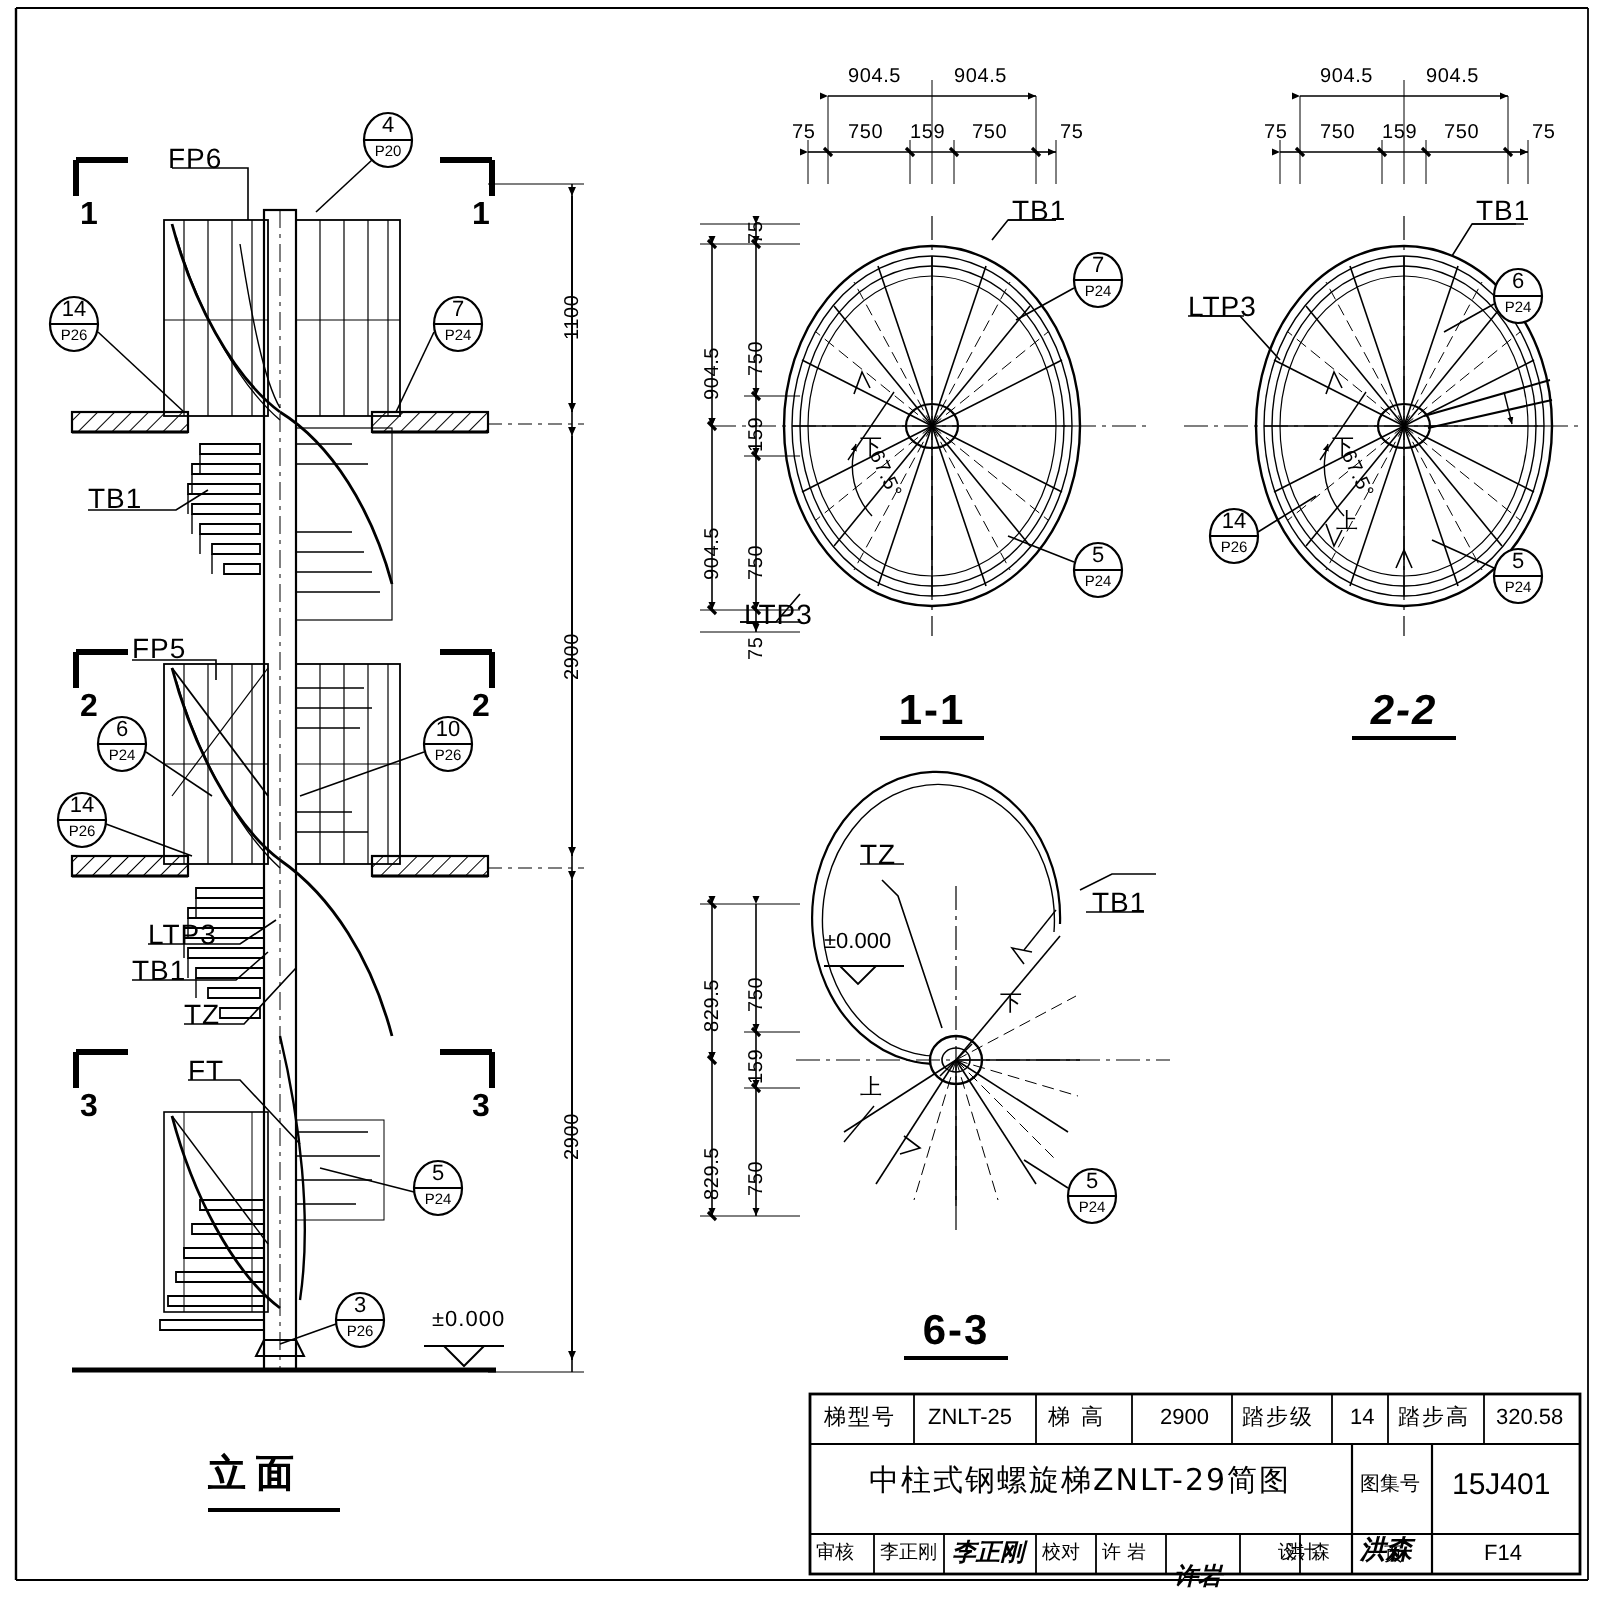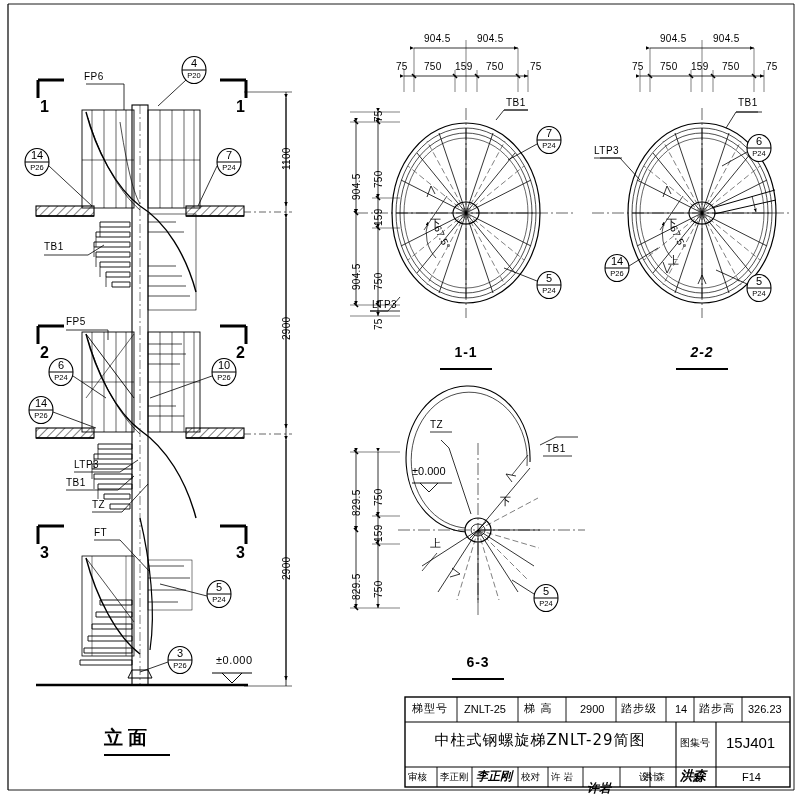--- a/index.html
+++ b/index.html
@@ -2,22 +2,22 @@
 <html><head>
 <meta charset="utf-8">
 <style>
   html,body{margin:0;padding:0;background:#ffffff;}
   body{width:800px;height:800px;position:relative;overflow:hidden;
        font-family:"Liberation Sans","DejaVu Sans",sans-serif;color:#000;}
   #sheet{position:absolute;inset:0;width:800px;height:800px;}
   .lbl{position:absolute;white-space:nowrap;line-height:1;}
   .dim{font-size:10px;letter-spacing:0.3px;}
   .dimv{font-size:10px;letter-spacing:0.3px;transform-origin:left top;transform:rotate(-90deg);}
-  .tag{font-size:10px;letter-spacing:0.5px;}
-  .sec{font-size:14px;font-weight:bold;letter-spacing:1px;}
+  .tag{font-size:14px;letter-spacing:0.5px;}
+  .sec{font-size:21px;font-weight:bold;letter-spacing:1px;}
   .cn{font-family:"DejaVu Sans","Liberation Sans",sans-serif;}
   .big-cn{font-size:15px;font-weight:normal;letter-spacing:1px;}
   .hand{font-family:"DejaVu Serif","Liberation Serif",serif;font-style:italic;font-weight:bold;}
   .tb-txt{font-size:11px;}
   .tb-txt-s{font-size:9.5px;}
   .marker{font-size:16px;font-weight:bold;}
   .bub{position:absolute;font-size:9px;text-align:center;line-height:1;}
   .bub .n{font-size:11px;}
   .bub .p{font-size:7.5px;}
 </style>
@@ -694,21 +694,21 @@
   <div class="lbl sec" style="left:478px;top:655px;transform:translateX(-50%);">6-3</div>
   <div style="position:absolute;left:452px;top:678px;width:52px;height:2px;background:#000;"></div>
 
   <div class="lbl cn tb-txt" style="left:412px;top:703px;letter-spacing:1px;">梯型号</div>
   <div class="lbl tb-txt" style="left:464px;top:704px;">ZNLT-25</div>
   <div class="lbl cn tb-txt" style="left:524px;top:703px;letter-spacing:1px;">梯  高</div>
   <div class="lbl tb-txt" style="left:580px;top:704px;">2900</div>
   <div class="lbl cn tb-txt" style="left:621px;top:703px;letter-spacing:1px;">踏步级</div>
   <div class="lbl tb-txt" style="left:675px;top:704px;">14</div>
   <div class="lbl cn tb-txt" style="left:699px;top:703px;letter-spacing:1px;">踏步高</div>
-  <div class="lbl tb-txt" style="left:748px;top:704px;">326.23</div>
+  <div class="lbl tb-txt" style="left:748px;top:704px;">320.58</div>
 
   <div class="lbl cn big-cn" style="left:540px;top:733px;transform:translateX(-50%);">中柱式钢螺旋梯ZNLT-29简图</div>
   <div class="lbl cn" style="left:680px;top:738px;font-size:10px;">图集号</div>
   <div class="lbl" style="left:726px;top:735px;font-size:15px;">15J401</div>
 
   <div class="lbl cn tb-txt-s" style="left:408px;top:772px;">审核</div>
   <div class="lbl cn tb-txt-s" style="left:440px;top:772px;">李正刚</div>
   <div class="lbl cn hand" style="left:476px;top:770px;font-size:12px;">李正刚</div>
   <div class="lbl cn tb-txt-s" style="left:521px;top:772px;">校对</div>
   <div class="lbl cn tb-txt-s" style="left:551px;top:772px;">许  岩</div>

